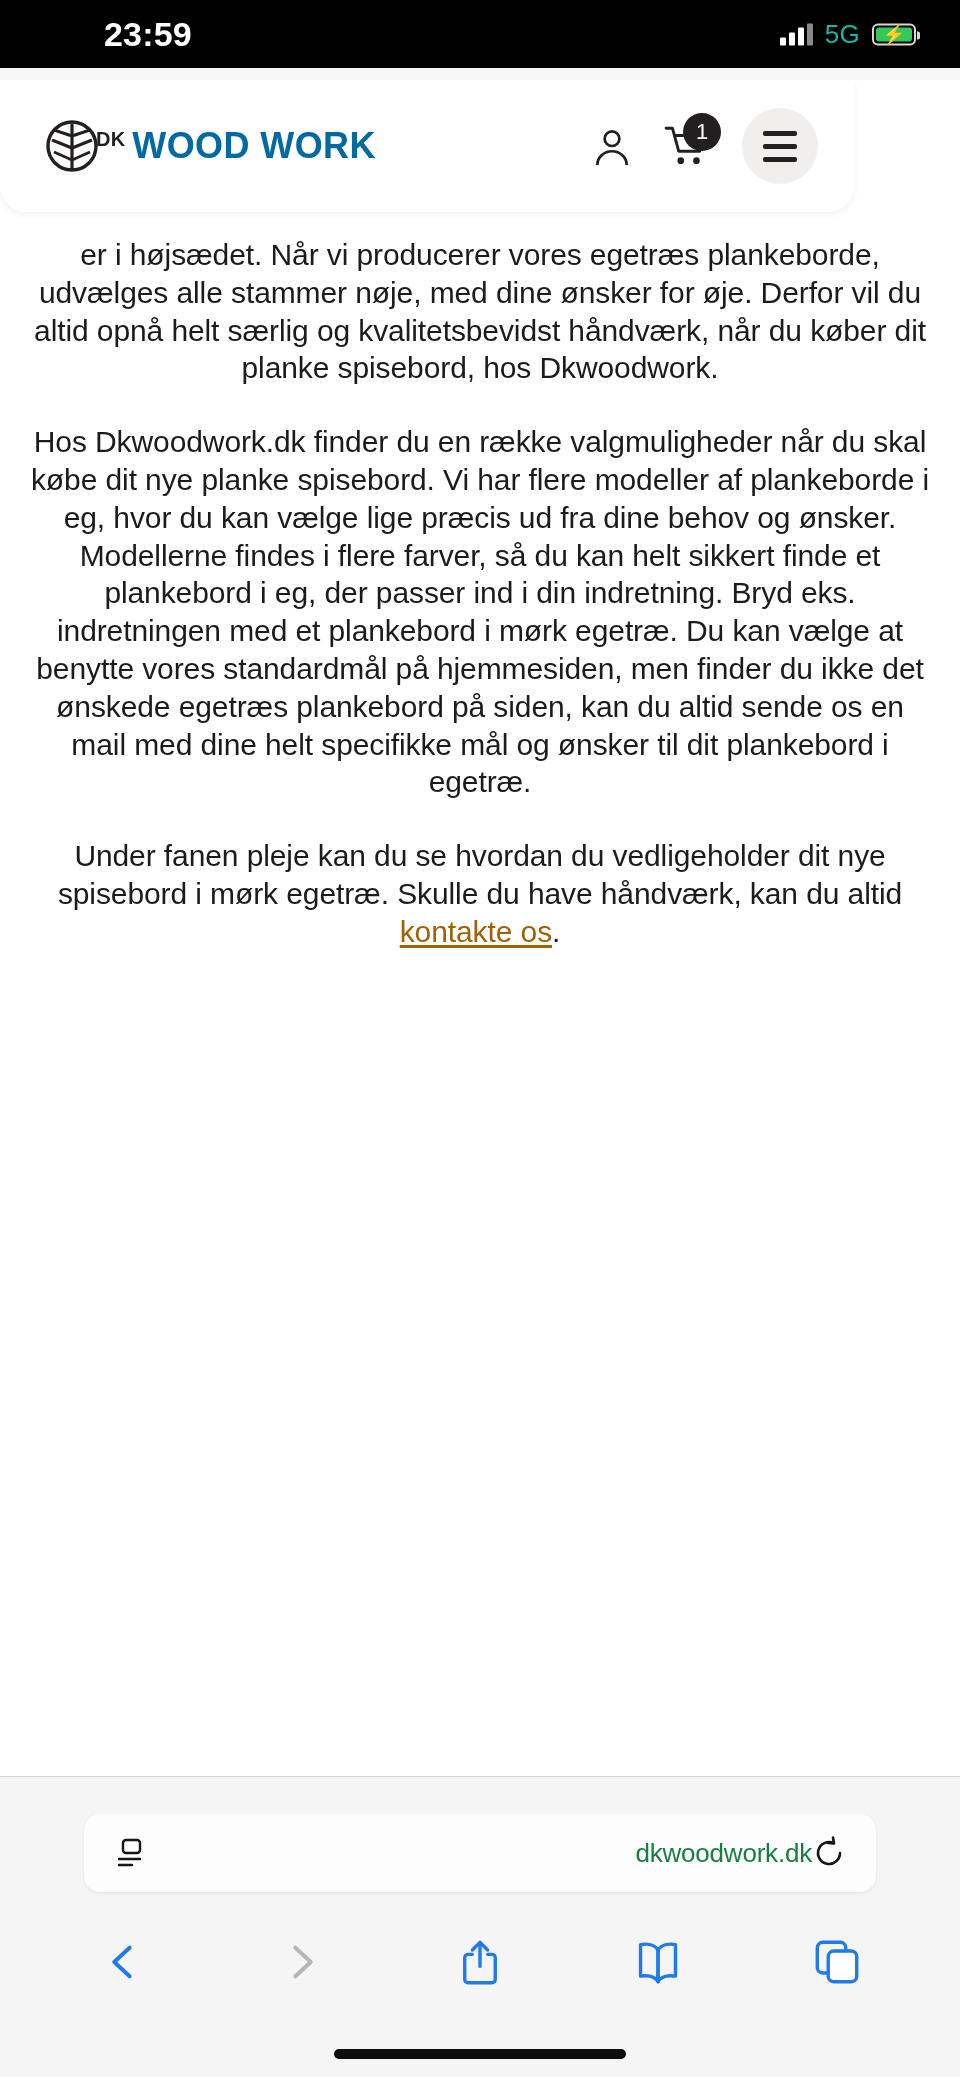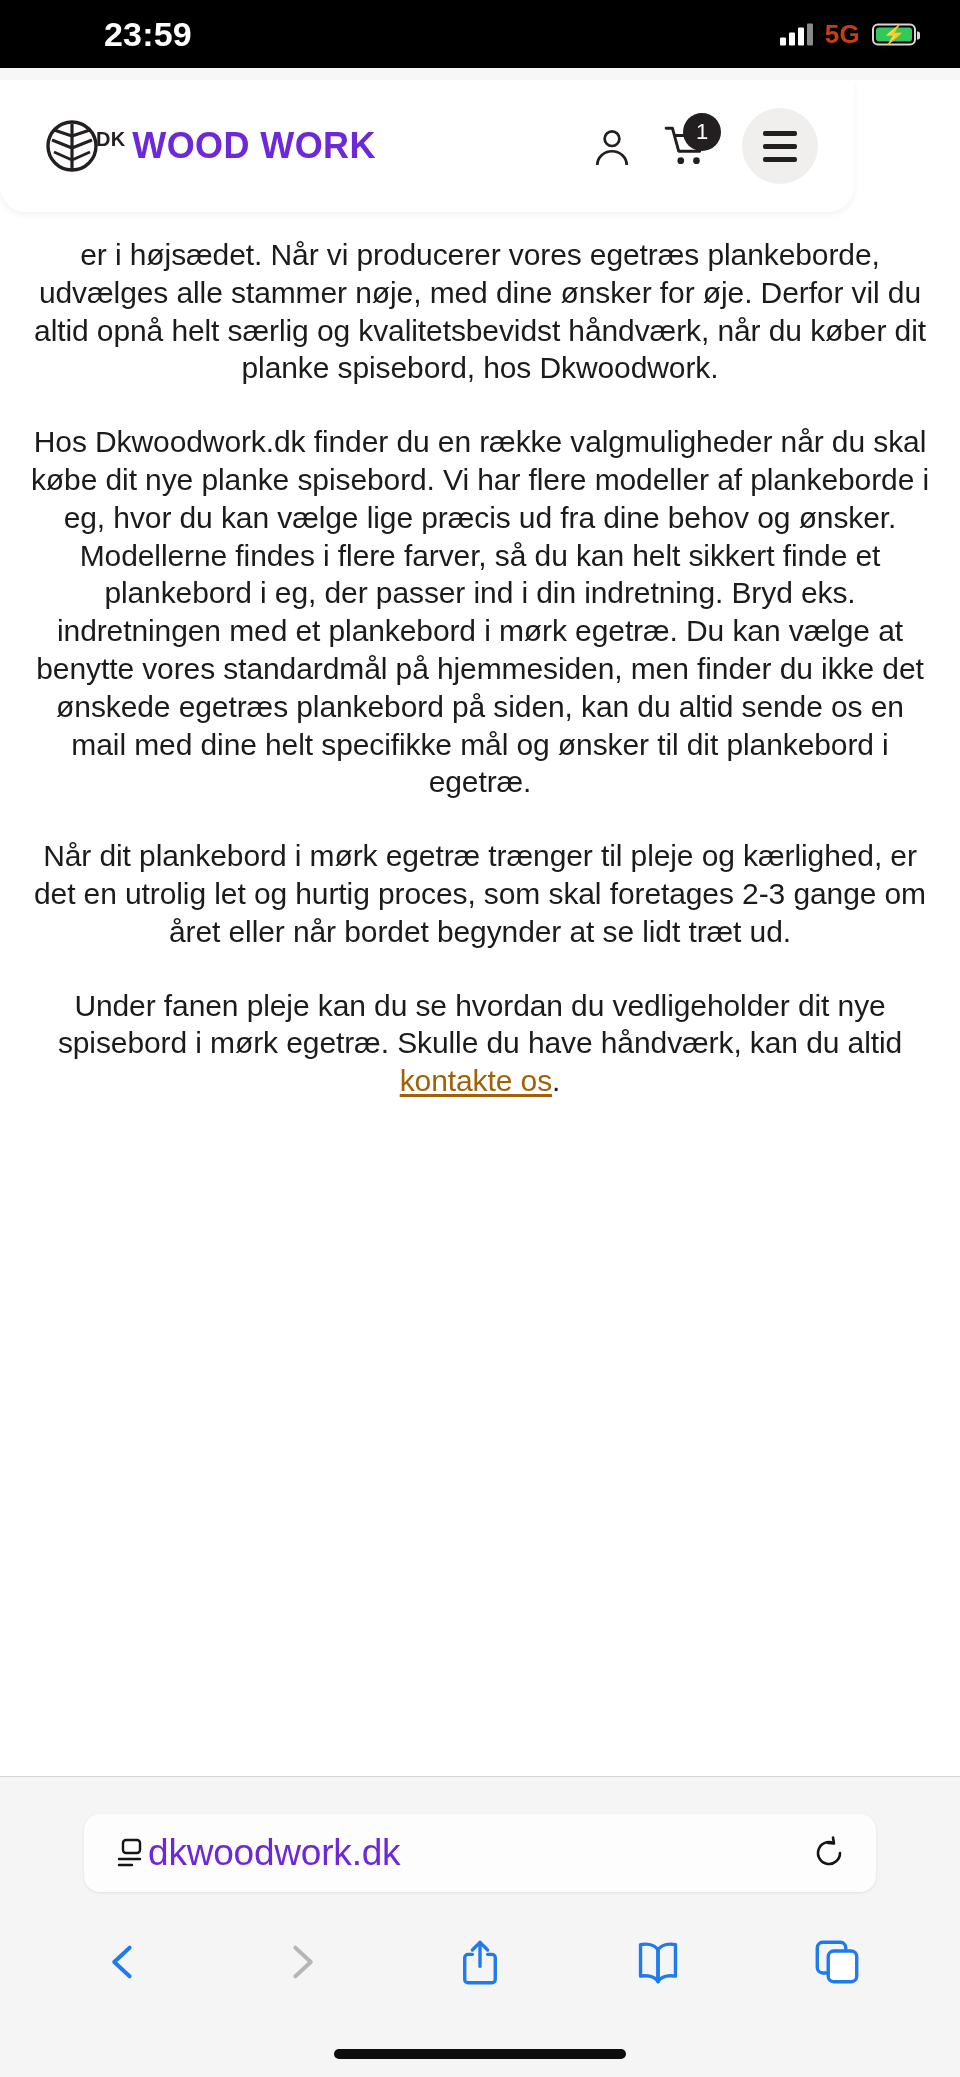--- a/index.html
+++ b/index.html
@@ -31,21 +31,21 @@
     position: absolute; right: 44px; top: 50%;
     transform: translateY(-50%);
     display: flex; align-items: center; gap: 12px;
   }
   .sb-bars { display: flex; align-items: flex-end; gap: 3px; height: 22px; }
   .sb-bars i { display: block; width: 6px; background: #ffffff; border-radius: 1px; }
   .sb-bars i:nth-child(1) { height: 8px; }
   .sb-bars i:nth-child(2) { height: 13px; }
   .sb-bars i:nth-child(3) { height: 18px; }
   .sb-bars i:nth-child(4) { height: 22px; background: #8a8a8a; }
-  .sb-net { color: #c2410c; font-size: 26px; font-weight: 700; letter-spacing: 0.3px; }
+  .sb-net { color: #14b8a6; font-size: 26px; font-weight: 400; letter-spacing: 0.3px; }
   .sb-batt {
     position: relative;
     width: 44px; height: 22px;
     border: 2px solid #d8d8d8;
     border-radius: 6px;
     padding: 2px;
   }
   .sb-batt::after {
     content: ""; position: absolute;
     right: -6px; top: 6px;
@@ -82,21 +82,21 @@
     display: flex; align-items: center;
     padding: 0 36px 0 46px;
   }
   .brand { display: flex; align-items: center; gap: 7px; }
   .brand-mark { width: 52px; height: 52px; flex: 0 0 52px; position: relative; }
   .brand-dk {
     font-size: 20px; font-weight: 700; color: #231f20;
     letter-spacing: 0.2px; margin-left: -9px; margin-top: -14px;
   }
   .brand-name {
-    font-size: 36px; font-weight: 600; color: #6d28d9;
+    font-size: 36px; font-weight: 600; color: #0369a1;
     letter-spacing: 0.4px; white-space: nowrap;
   }
   .header-actions {
     margin-left: auto;
     display: flex; align-items: center; gap: 22px;
   }
   .icon-btn {
     position: relative;
     width: 52px; height: 52px;
     display: flex; align-items: center; justify-content: center;
@@ -160,22 +160,22 @@
   .urlbar {
     position: absolute; left: 84px; top: 37px;
     width: 792px; height: 78px;
     background: #fdfdfd;
     border-radius: 16px;
     box-shadow: 0 1px 3px rgba(0,0,0,0.09);
     display: flex; align-items: center;
     padding: 0 30px;
   }
   .urlbar-text {
-    flex: 1; text-align: left;
-    font-size: 37px; color: #6d28d9;
+    flex: 1; text-align: right;
+    font-size: 26px; color: #15803d;
     letter-spacing: -0.2px;
   }
   .aa-icon { width: 34px; height: 34px; flex: 0 0 34px; }
   .reload-icon { width: 34px; height: 34px; flex: 0 0 34px; }
 
   .toolbar {
     position: absolute; left: 0; top: 140px;
     width: 960px; height: 90px;
     display: flex; align-items: center;
     justify-content: space-around;
@@ -250,21 +250,20 @@
           <i></i>
             <i></i>
             <i></i>
         </div>
       </div>
     </div>
 
     <div class="article">
       <p>er i højsædet. Når vi producerer vores egetræs plankeborde, udvælges alle stammer nøje, med dine ønsker for øje. Derfor vil du altid opnå helt særlig og kvalitetsbevidst håndværk, når du køber dit planke spisebord, hos Dkwoodwork.</p>
       <p>Hos Dkwoodwork.dk finder du en række valgmuligheder når du skal købe dit nye planke spisebord. Vi har flere modeller af plankeborde i eg, hvor du kan vælge lige præcis ud fra dine behov og ønsker. Modellerne findes i flere farver, så du kan helt sikkert finde et plankebord i eg, der passer ind i din indretning. Bryd eks. indretningen med et plankebord i mørk egetræ. Du kan vælge at benytte vores standardmål på hjemmesiden, men finder du ikke det ønskede egetræs plankebord på siden, kan du altid sende os en mail med dine helt specifikke mål og ønsker til dit plankebord i egetræ.</p>
-      <p>Når dit plankebord i mørk egetræ trænger til pleje og kærlighed, er det en utrolig let og hurtig proces, som skal foretages 2-3 gange om året eller når bordet begynder at se lidt træt ud.</p>
       <p><span>Under fanen pleje kan du se hvordan du vedligeholder dit nye spisebord i mørk egetræ. Skulle du have håndværk, kan du altid </span><a class="inline-link" href="#">kontakte os</a><span>.</span></p>
     </div>
 
   </div>
 
   <div class="browser-chrome">
 
     <div class="urlbar">
       <span class="aa-icon">
         <svg viewBox="0 0 34 34" width="34" height="34" aria-hidden="true">

